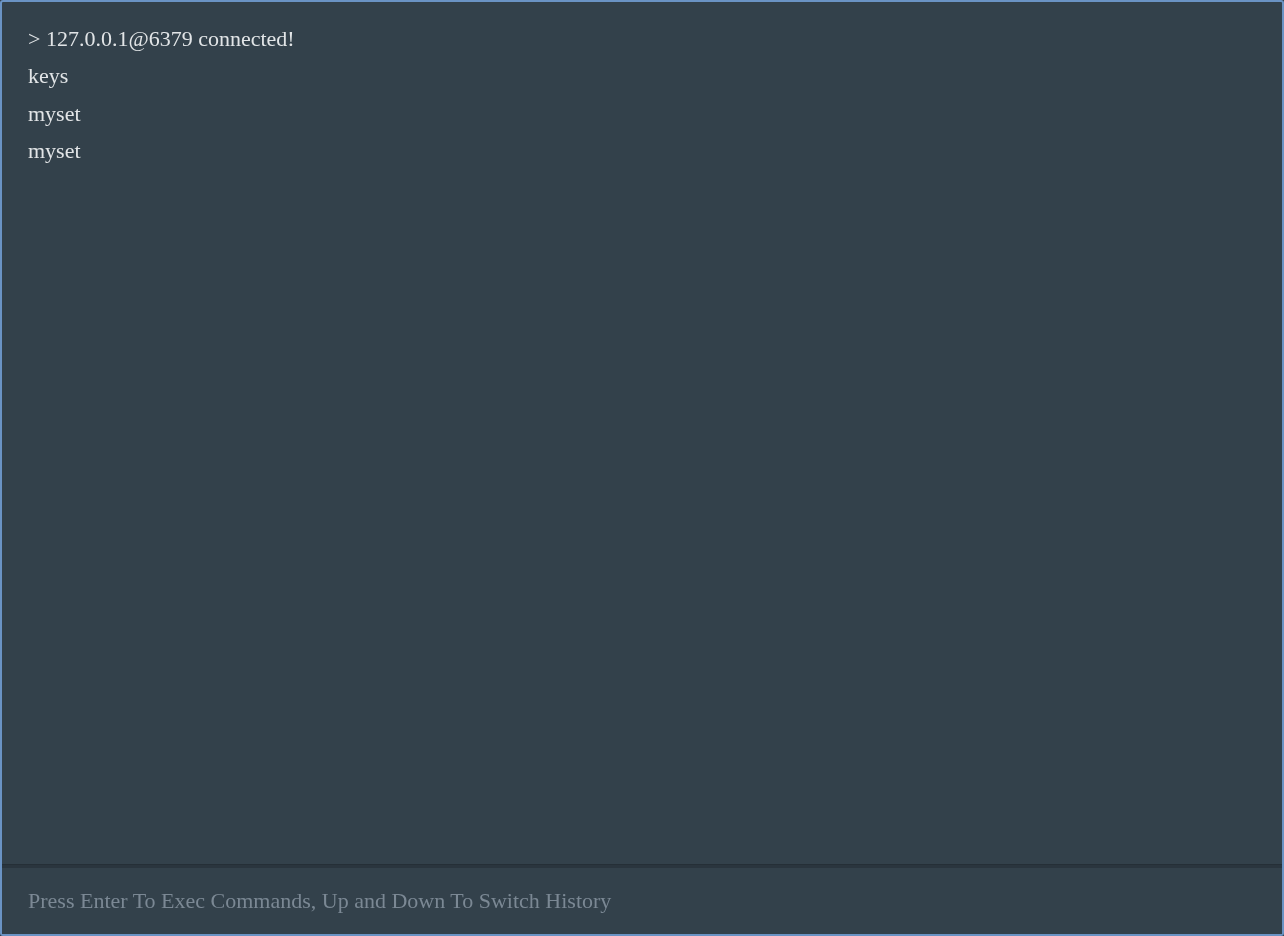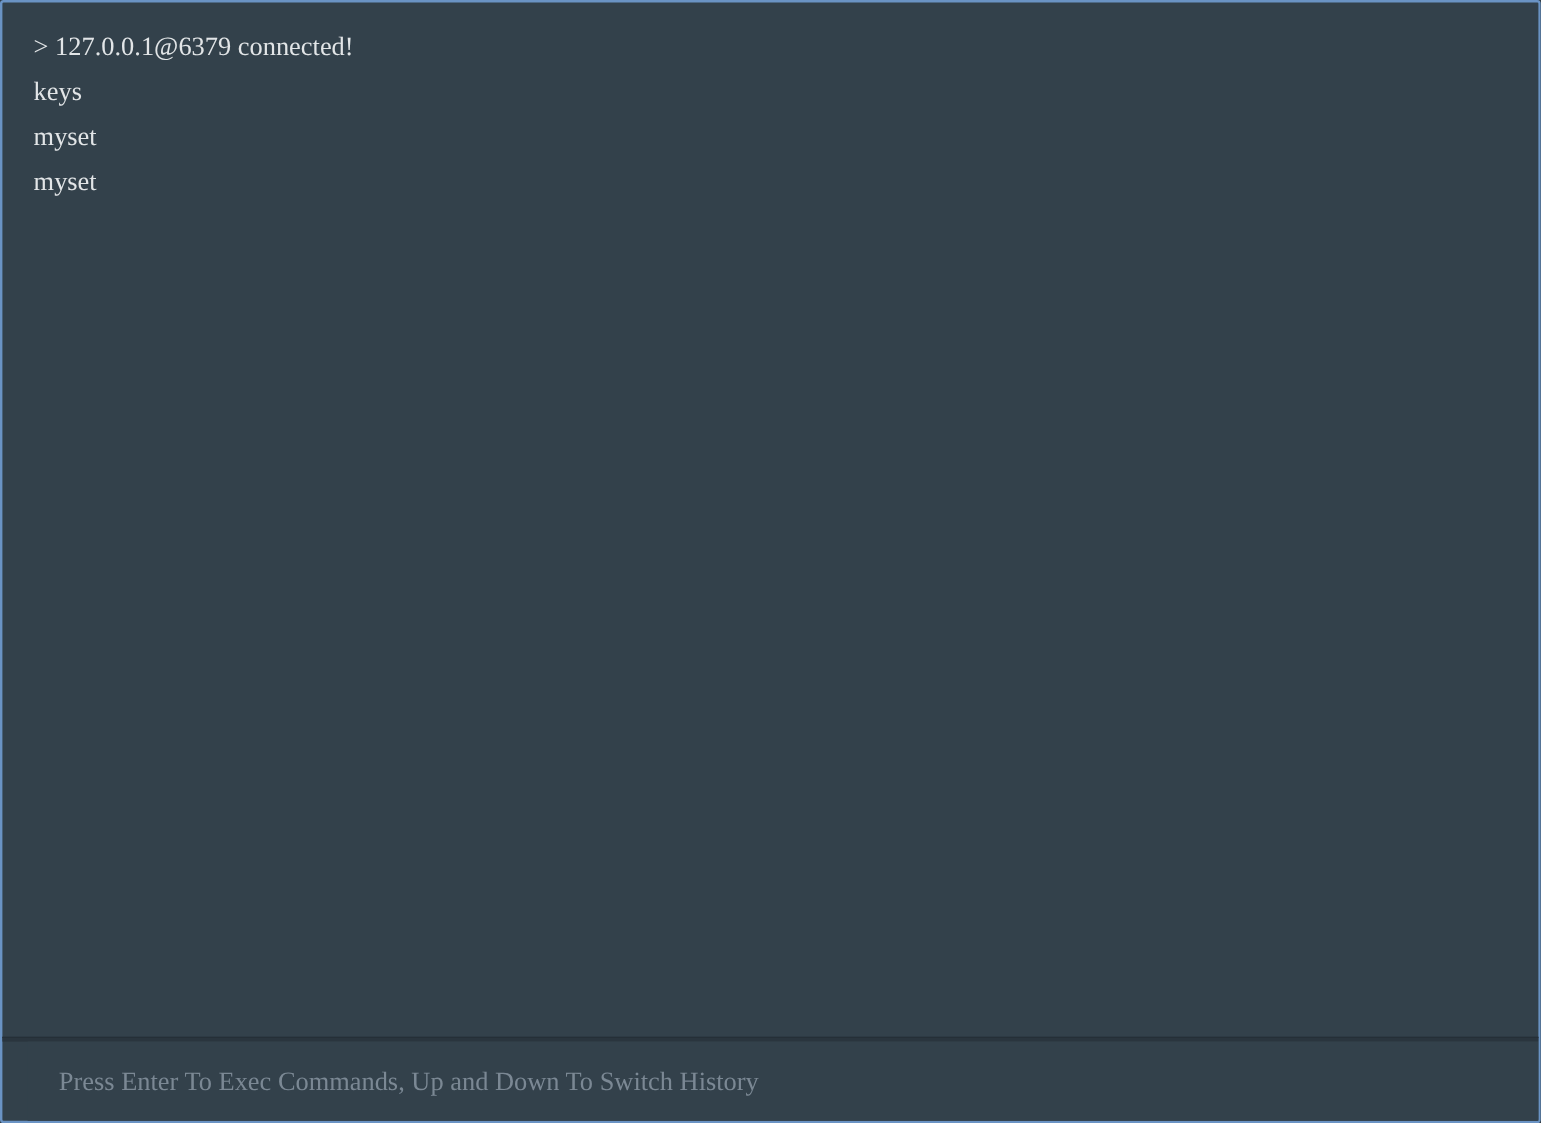--- a/index.html
+++ b/index.html
@@ -45,21 +45,20 @@
       background: #2a353e;
       border-top: 1px solid #252f37;
     }
     
     .input-area {
       height: 66px;
       display: flex;
       align-items: center;
       padding: 0 26px;
       background: #33414b;
-      margin-left: 21px;
     }
     
     .command-input {
       width: 100%;
       background: transparent;
       border: none;
       outline: none;
       color: #e2e5e7;
       font-size: 22px;
       font-family: Georgia, 'Times New Roman', Times, serif;

